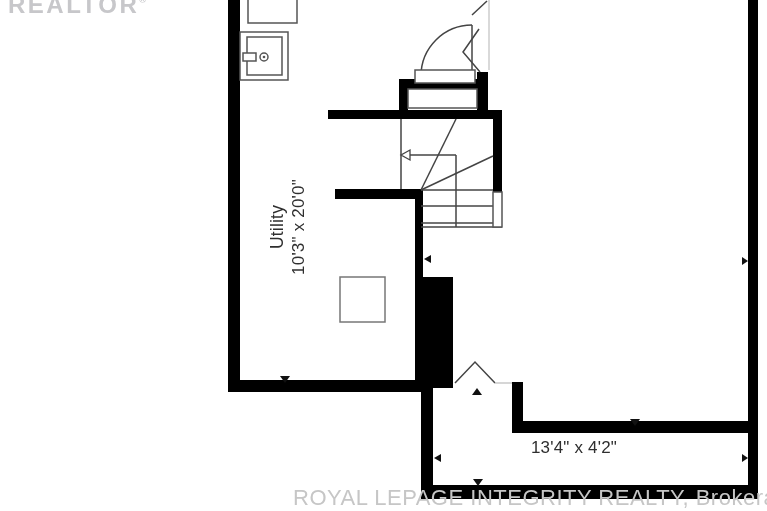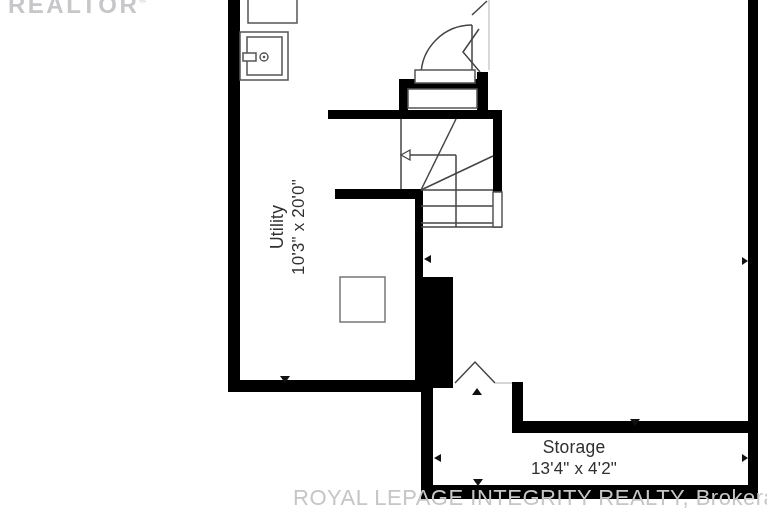--- a/index.html
+++ b/index.html
@@ -121,19 +121,18 @@
     <span>REALTOR</span><span class="mark">®</span>
   </div>
 
   <div class="room-label" id="utility-label">
     <div>Utility</div>
     <div class="dims">10'3" x 20'0"</div>
   </div>
 
 
   <div class="room-label" id="storage-label">
-    <div>Storage</div>
     <div class="dims">13'4" x 4'2"</div>
   </div>
 
   <div id="brokerage-watermark">ROYAL LEPAGE INTEGRITY REALTY,  Brokerage</div>
 
 </div>
 
 </body></html>

